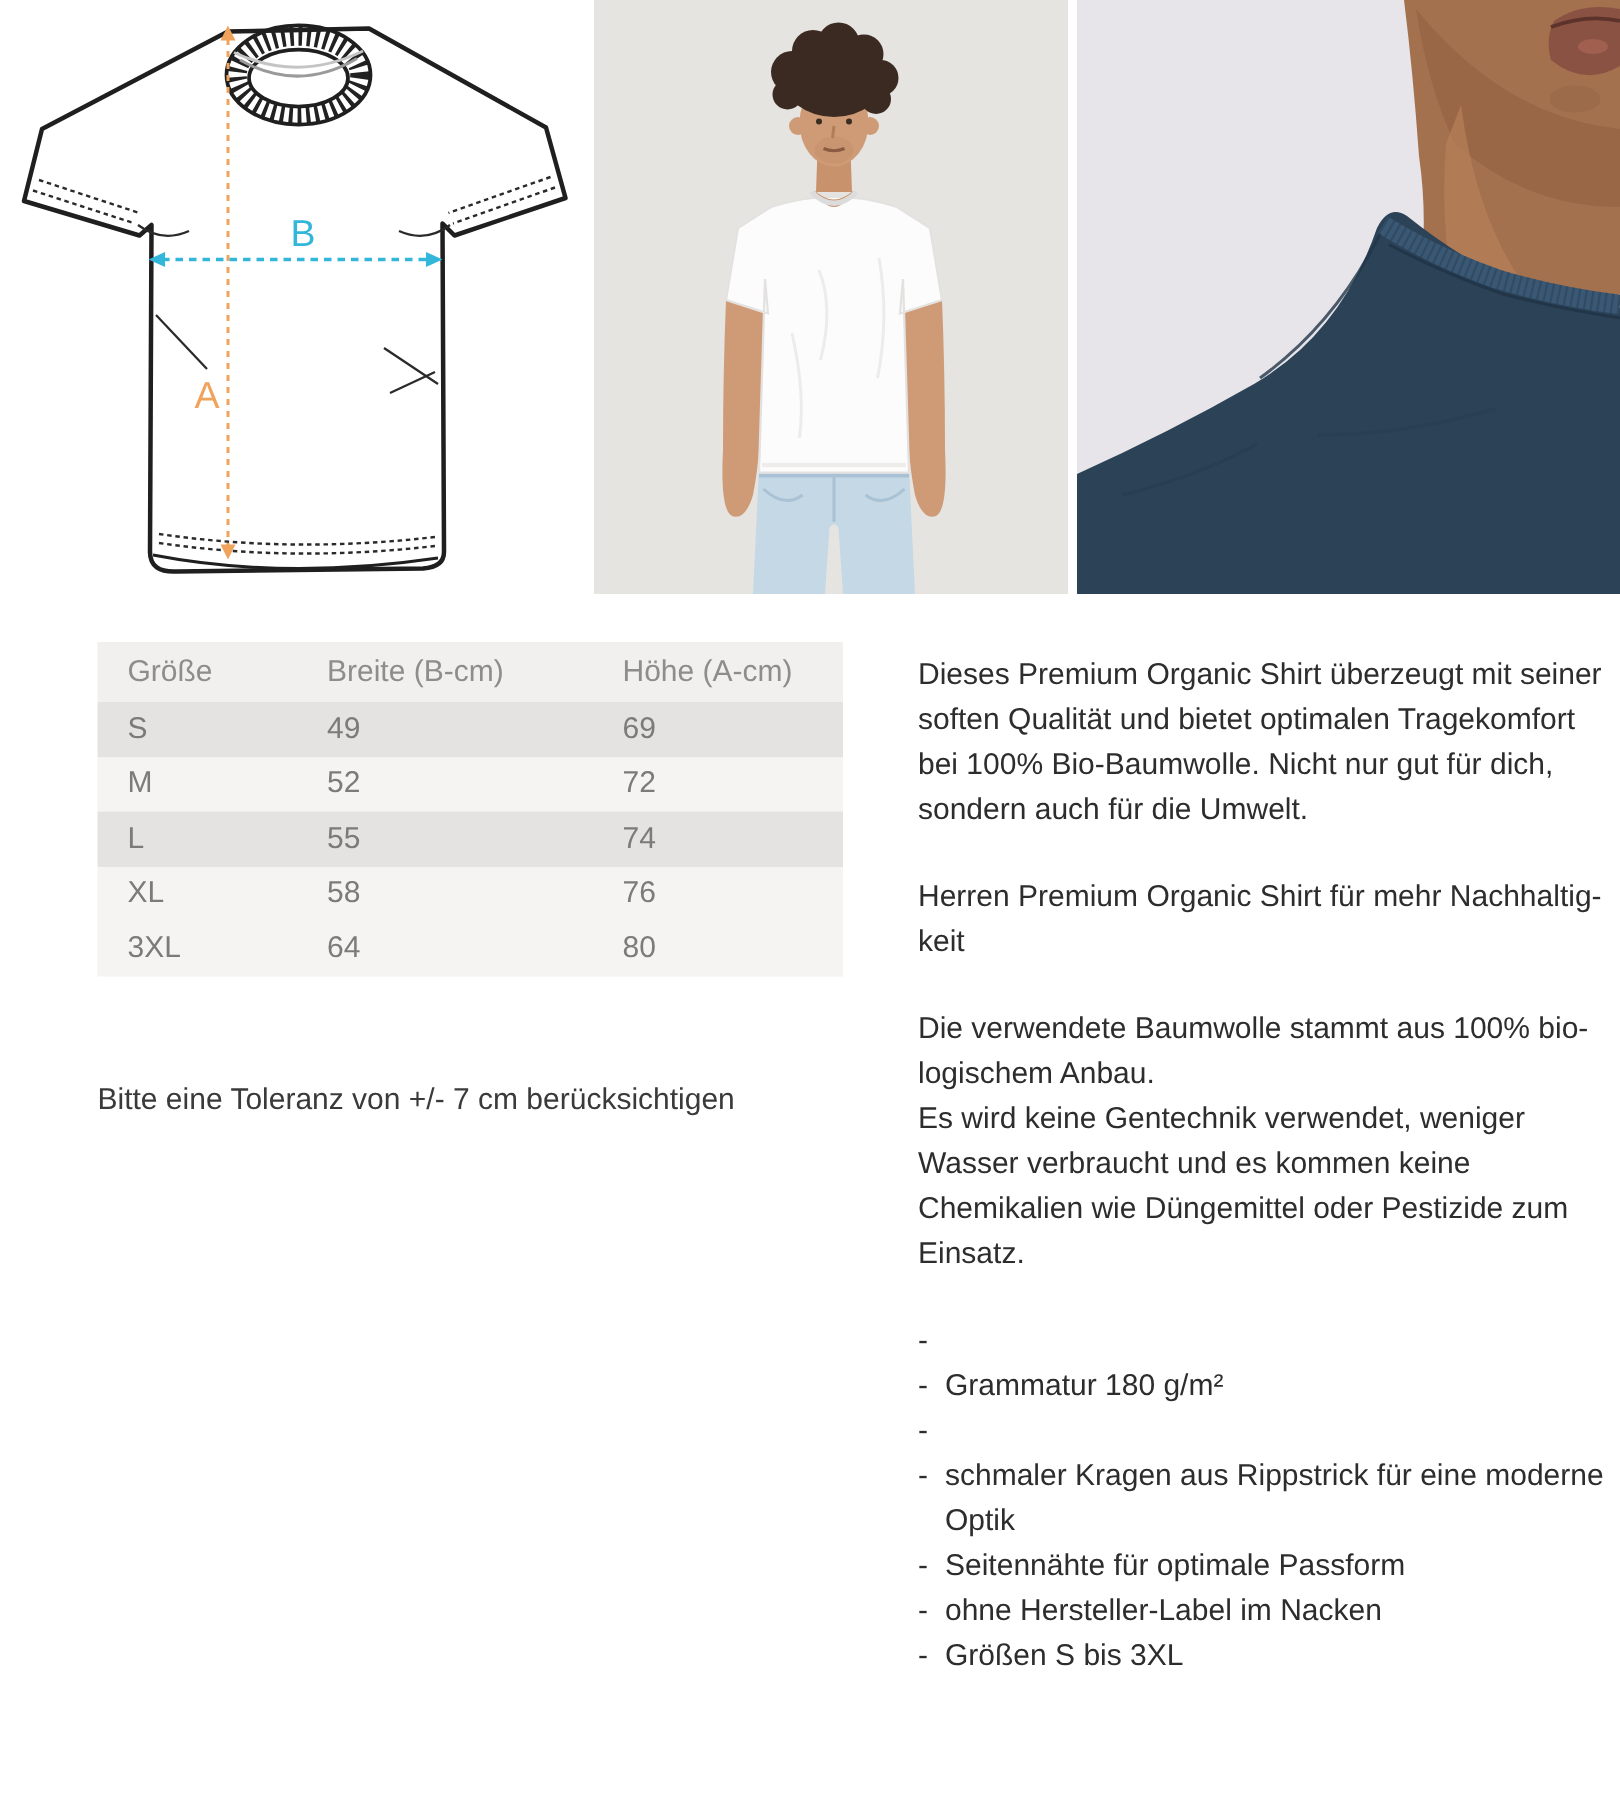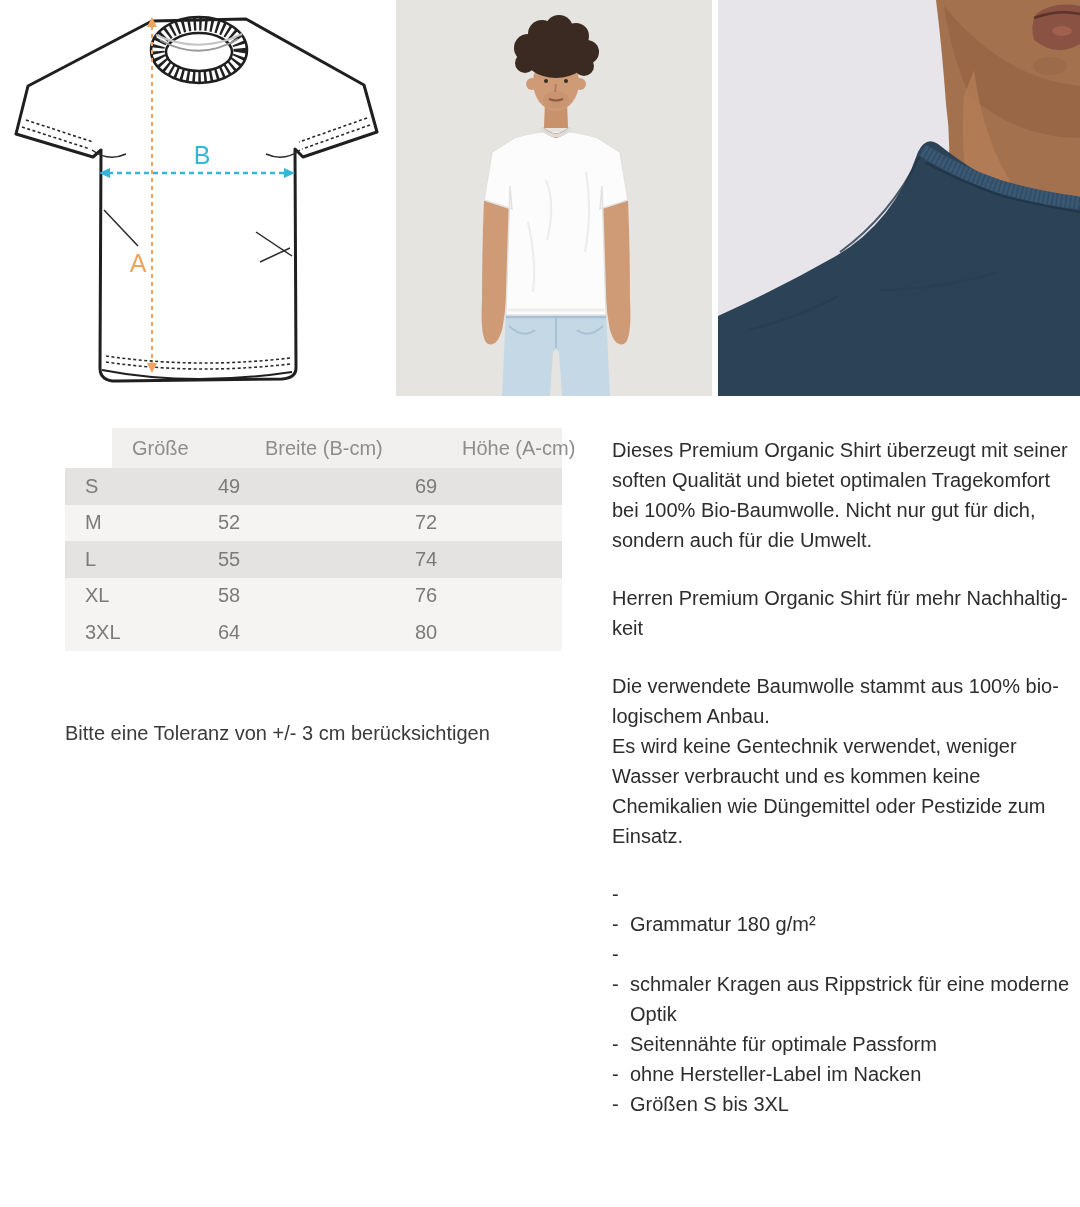--- a/index.html
+++ b/index.html
@@ -20,21 +20,21 @@
   }
   
   .diagram{position:absolute;left:0;top:0;width:392px;height:402px;}
   .photo-model{position:absolute;left:396px;top:0;width:316px;height:396px;}
   .photo-detail{position:absolute;left:718px;top:0;width:362px;height:396px;}
   .diagram svg,.photo-model svg,.photo-detail svg{display:block;width:100%;height:100%;}
 
   
   .size-table{position:absolute;left:65px;top:428px;width:497px;font-size:20px;}
   .t-row{display:grid;grid-template-columns:153px 197px 147px;align-items:center;height:36.5px;}
-  .t-row.t-head{height:40px;background:var(--table-header-bg);color:var(--table-header-text);margin-left:47px;}
+  .t-row.t-head{height:40px;background:var(--table-header-bg);color:var(--table-header-text);}
   .t-row.dark{background:var(--table-row-dark);color:var(--table-cell-text);}
   .t-row.light{background:var(--table-row-light);color:var(--table-cell-text);}
   .t-cell:first-child{padding-left:20px;}
 
   .tolerance{position:absolute;left:65px;top:722px;font-size:20px;color:#3a3a3a;}
 
   
   .description{position:absolute;left:612px;top:411px;width:458px;font-size:20px;line-height:30px;color:var(--body-text);margin-top:24px;}
   .description p{margin:0 0 28px 0;white-space:pre-line;}
   .bullet-list{margin:0;padding:0;list-style:none;}
@@ -204,21 +204,21 @@
       <div class="t-cell">58</div>
       <div class="t-cell">76</div>
     </div>
     <div class="t-row light">
       <div class="t-cell">3XL</div>
       <div class="t-cell">64</div>
       <div class="t-cell">80</div>
     </div>
   </div>
 
-  <div class="tolerance">Bitte eine Toleranz von +/- 3 cm berücksichtigen</div>
+  <div class="tolerance">Bitte eine Toleranz von +/- 7 cm berücksichtigen</div>
 
   <div class="description">
     <p>Dieses Premium Organic Shirt überzeugt mit seiner soften Qualität und bietet optimalen Tragekomfort bei 100% Bio-Baumwolle. Nicht nur gut für dich, sondern auch für die Umwelt.</p>
     <p>Herren Premium Organic Shirt für mehr Nachhaltig­keit</p>
     <p>Die verwendete Baumwolle stammt aus 100% bio­logischem Anbau.
 Es wird keine Gentechnik verwendet, weniger Wasser verbraucht und es kommen keine Chemika­lien wie Düngemittel oder Pestizide zum Einsatz.</p>
     <ul class="bullet-list">
       <li>
         <span class="dash">-</span>
       </li>

